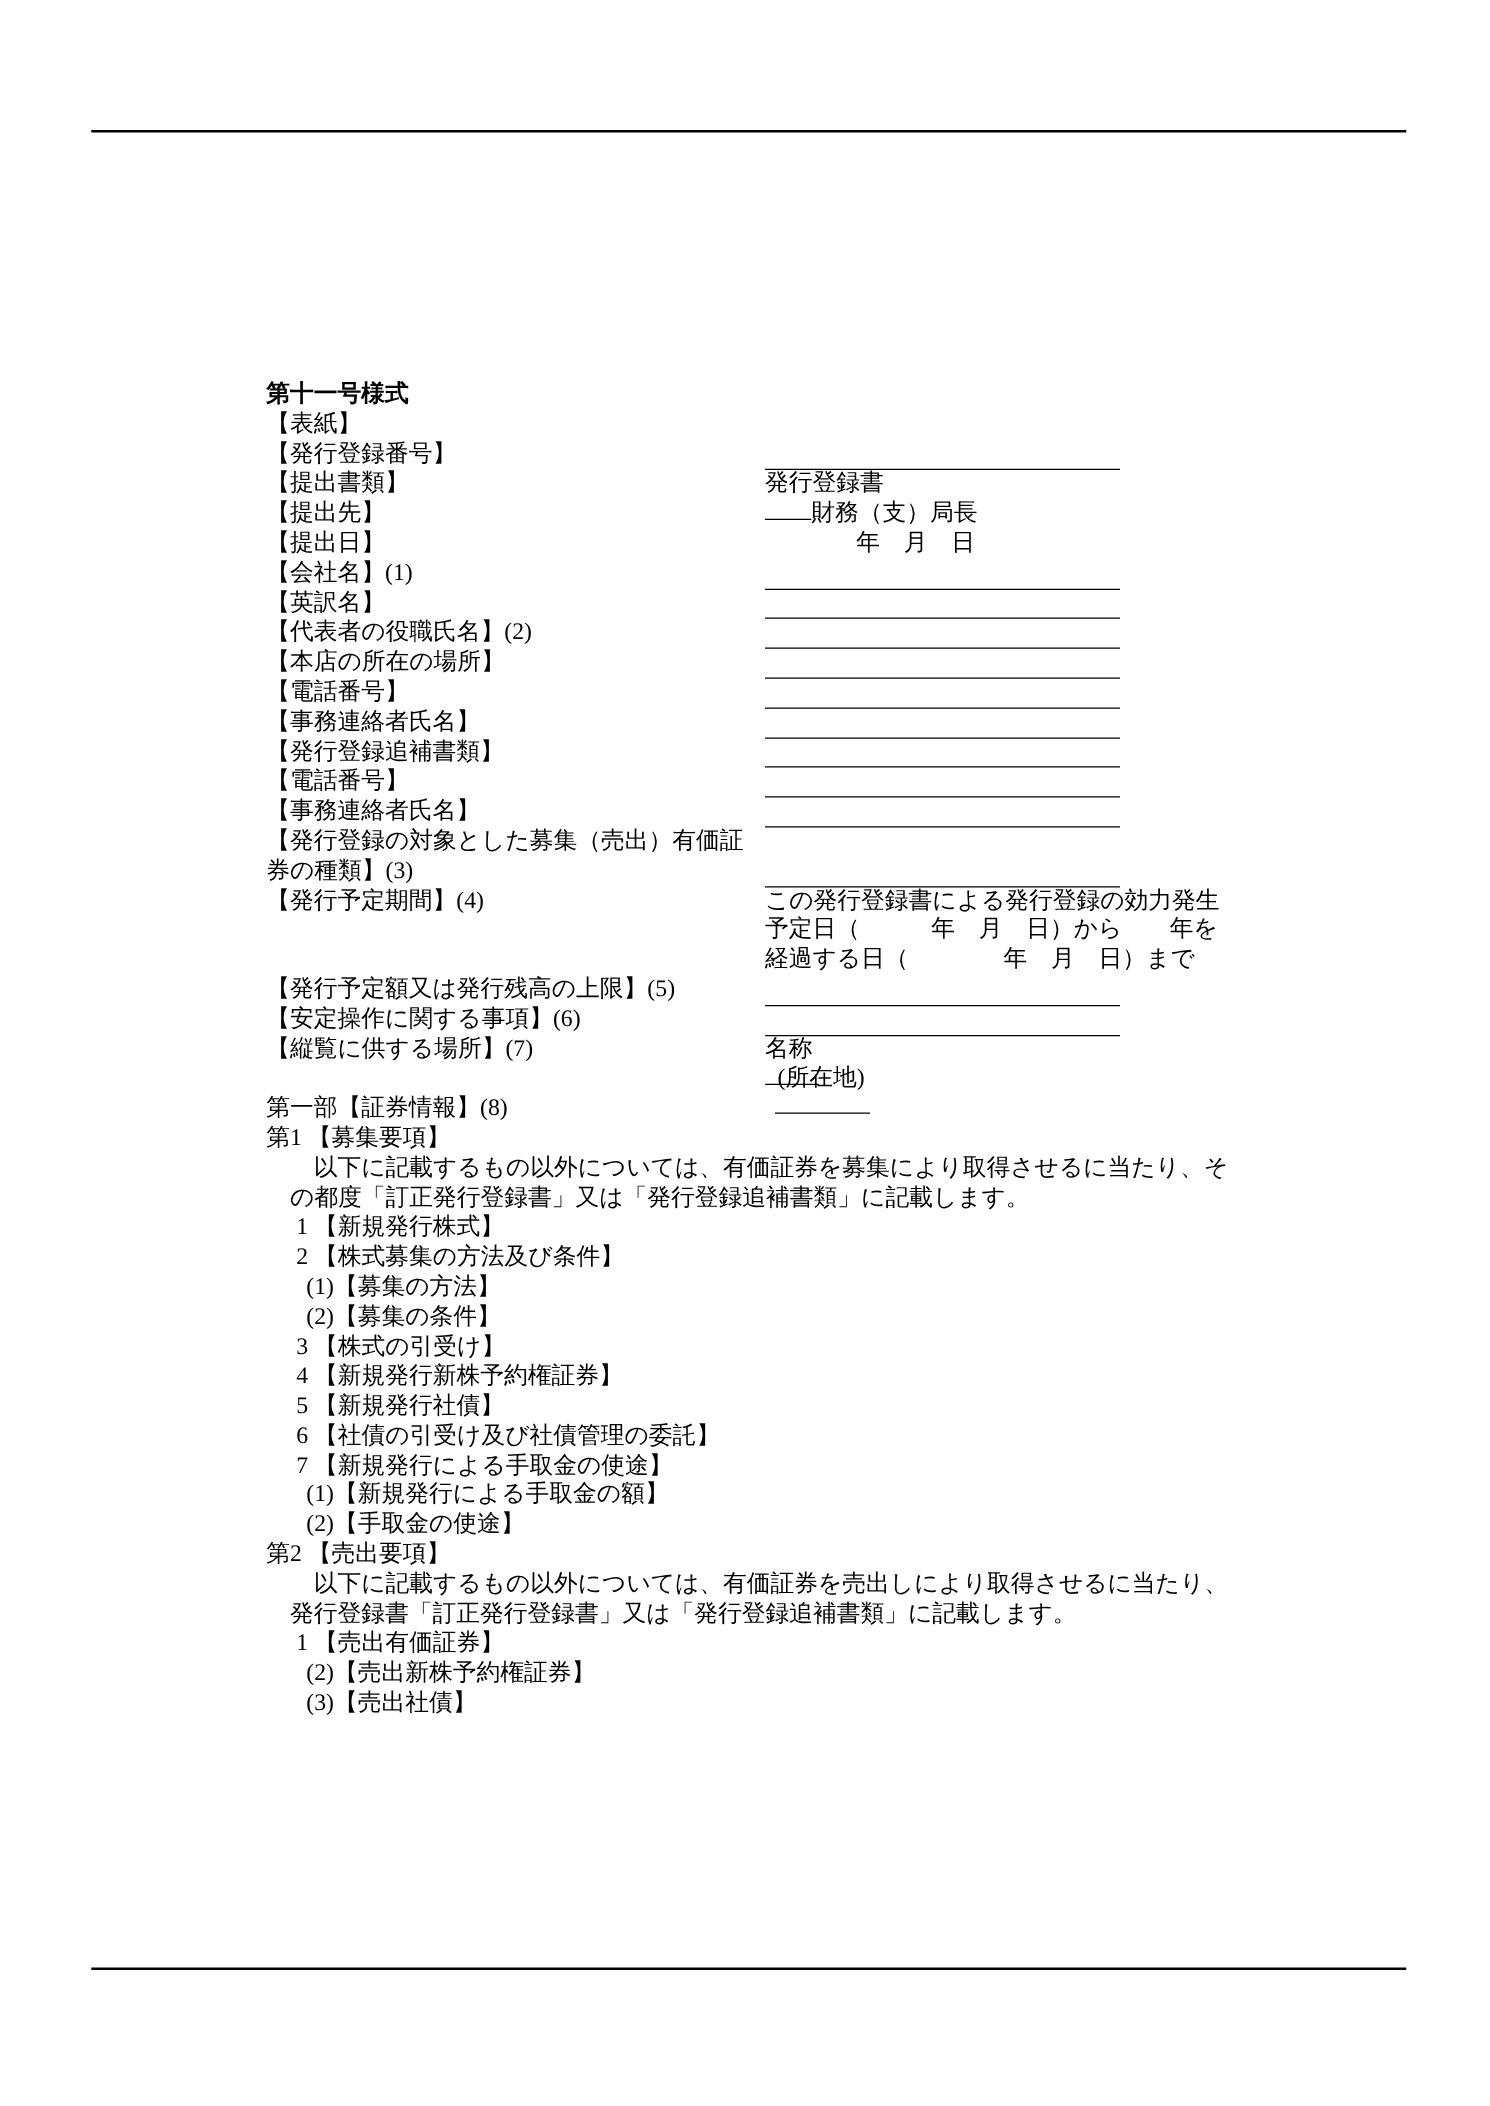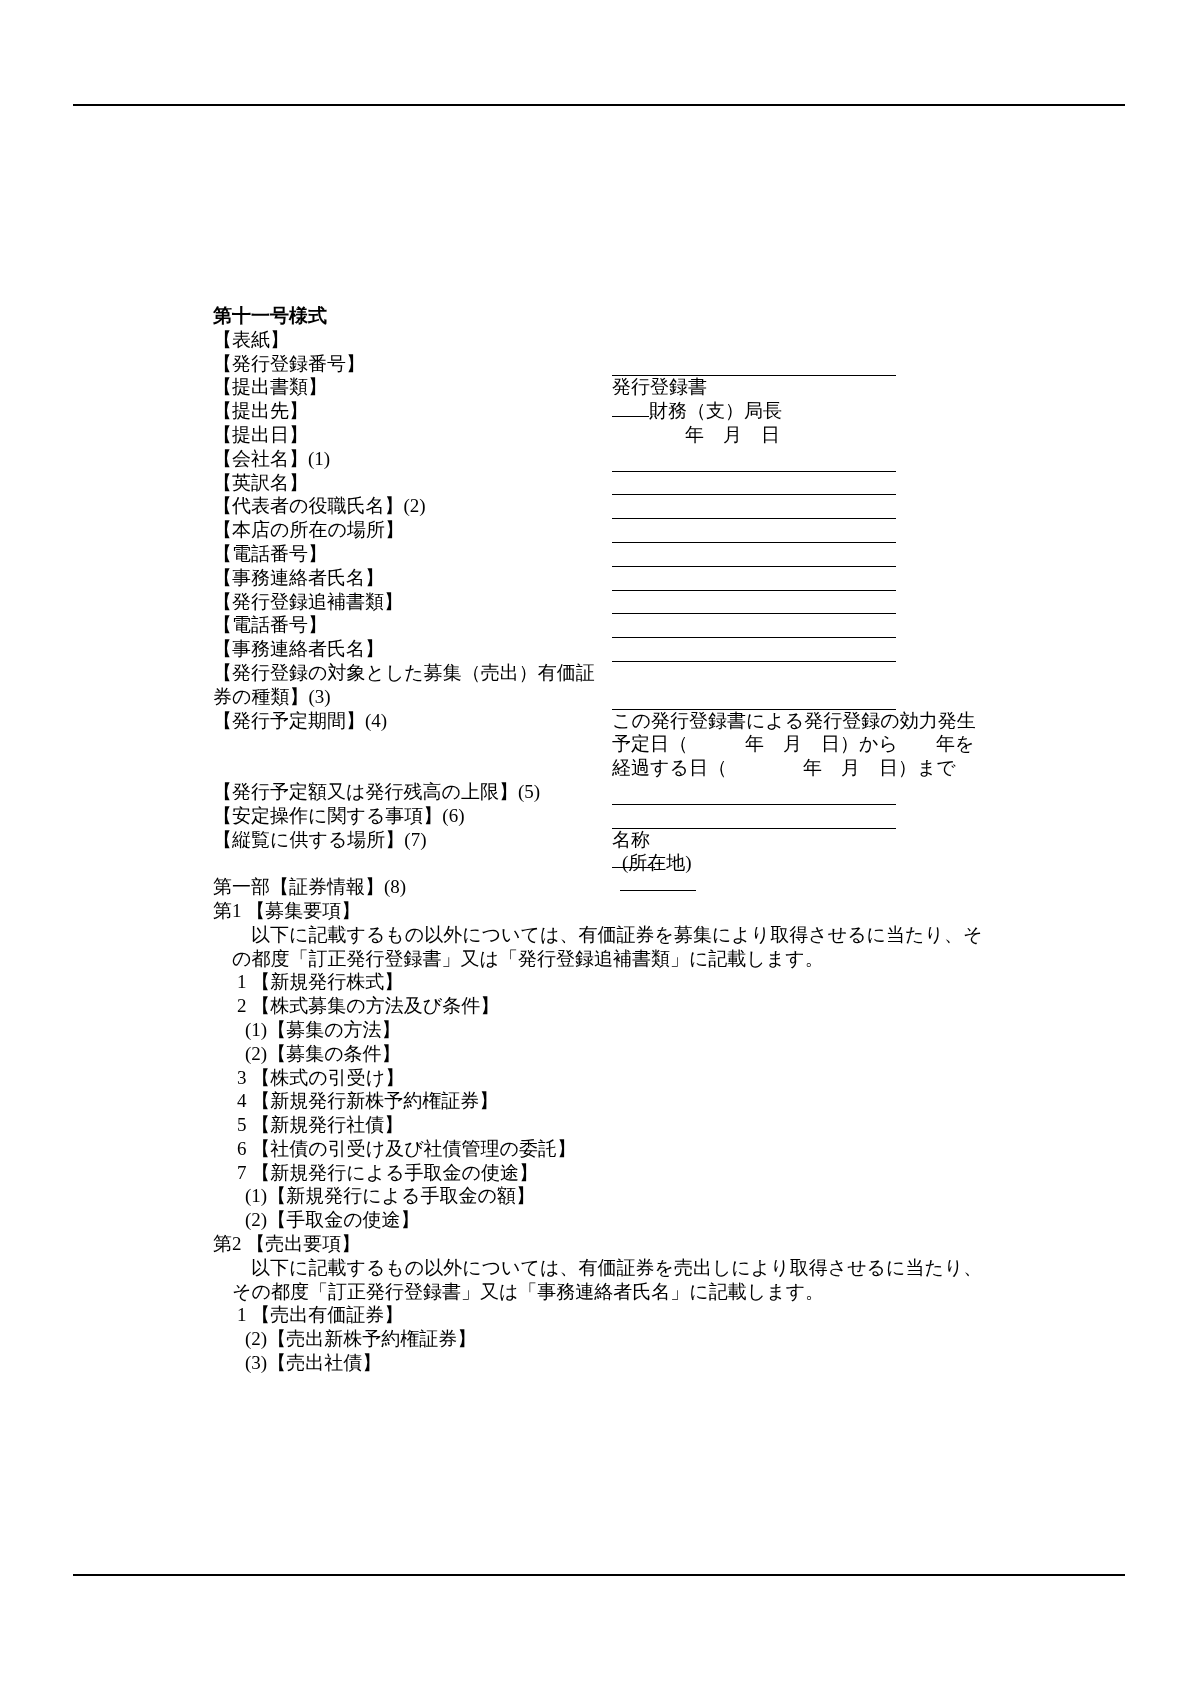--- a/index.html
+++ b/index.html
@@ -68,21 +68,21 @@
         <div class="bline in2">(2)【募集の条件】</div>
         <div class="bline in1">3 【株式の引受け】</div>
         <div class="bline in1">4 【新規発行新株予約権証券】</div>
         <div class="bline in1">5 【新規発行社債】</div>
         <div class="bline in1">6 【社債の引受け及び社債管理の委託】</div>
         <div class="bline in1">7 【新規発行による手取金の使途】</div>
         <div class="bline in2">(1)【新規発行による手取金の額】</div>
         <div class="bline in2">(2)【手取金の使途】</div>
         <div class="bline in0">第2 【売出要項】</div>
         <div class="bline in0">　　以下に記載するもの以外については、有価証券を売出しにより取得させるに当たり、</div>
-        <div class="bline in0">　その都度「訂正発行登録書」又は「事務連絡者氏名」に記載します。</div>
+        <div class="bline in0">　発行登録書「訂正発行登録書」又は「発行登録追補書類」に記載します。</div>
         <div class="bline in1">1 【売出有価証券】</div>
         <div class="bline in2">(2)【売出新株予約権証券】</div>
         <div class="bline in2">(3)【売出社債】</div>
       </div>
   </div>
 
   <div class="rule rule-bottom"></div>
 </div>
 
 </body></html>

